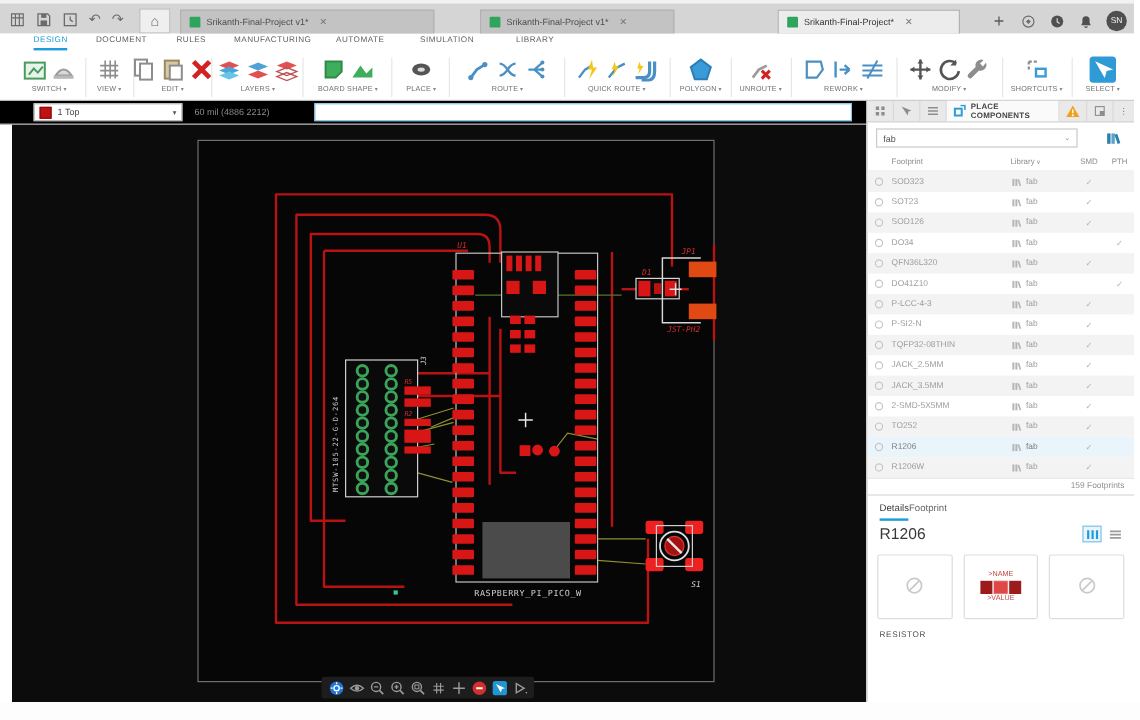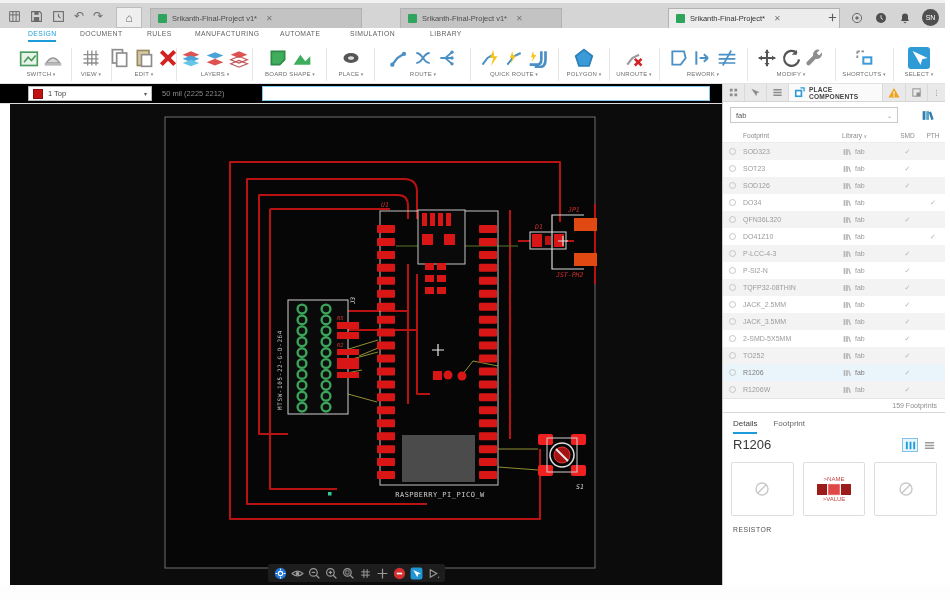--- a/index.html
+++ b/index.html
@@ -56,21 +56,21 @@
 #fheader{height:15px;font-size:6.6px;color:#8d8d8d;border-bottom:1px solid #ececec}
 #fheader .libh::after{content:" \2228";font-size:5px}
 .frow{height:17px;color:#9c9c9c}
 .frow:nth-child(odd){background:#f3f3f3}
 .frow.selected{background:#eaf4fb;color:#7d7d7d}
 .frow .rad{width:7px;height:7px;border:1px solid #c6c6c6;border-radius:50%;margin-left:6px}
 .frow .lib{display:flex;align-items:center;gap:3px}
 .frow .ck{text-align:center;color:#b4b4b4;font-size:7px}
 #ffooter{height:14px;border-top:1px solid #e4e4e4;display:flex;align-items:center;justify-content:flex-end;padding-right:8px;color:#8f8f8f}
 #details{border-top:1px solid #d8d8d8}
-#dtabs{display:flex;gap:16px;padding:6px 10px 0 10px;height:21px;font-size:8px;color:#666}
+#dtabs{display:flex;padding:6px 10px 0 10px;height:21px;font-size:8px;color:#666}
 .dtab.active{color:#3c3c3c;border-bottom:2px solid #1a9dd9;padding-bottom:3px}
 #dtitle-row{height:24px;position:relative}
 #dtitle{position:absolute;left:10px;top:3px;font-size:13px;color:#383838}
 #view-toggles{position:absolute;right:8px;top:4px;display:flex;gap:3px}
 .vt{width:16px;height:14px;display:flex;align-items:center;justify-content:center;border:1px solid transparent}
 .vt.active{border-color:#7fc4e8;background:#eaf4fb}
 #cards{display:flex;gap:9px;padding:4px 8px}
 .card{width:63px;height:54px;border:1px solid #ddd;border-radius:2px;display:flex;flex-direction:column;align-items:center;justify-content:center;background:#fff}
 .card .nv{font-size:6px;color:#c24747;line-height:7px}
 #type-label{padding:6px 0 0 10px;font-size:6.8px;color:#4f4f4f;letter-spacing:.5px}
@@ -117,21 +117,21 @@
       <div class="doc-tab" style="left: 150px; width: 212px;">
         <span class="cube"></span>
         <span>Srikanth-Final-Project v1*</span>
         <span class="x">✕</span>
       </div>
       <div class="doc-tab" style="left: 400px; width: 162px;">
         <span class="cube"></span>
         <span>Srikanth-Final-Project v1*</span>
         <span class="x">✕</span>
       </div>
-      <div class="doc-tab active" style="left: 648px; width: 172px; margin-left: 20px;">
+      <div class="doc-tab active" style="left: 648px; width: 152px;">
         <span class="cube"></span>
         <span>Srikanth-Final-Project*</span>
         <span class="x">✕</span>
       </div>
     </div>
   <div id="top-right-icons">
       <span class="top-right-ic" style="left: 824px;">
         <span class="ic">
           <svg width="11" height="11" viewBox="0 0 12 12">
             <path d="M6 2 V10 M2 6 H10" stroke="#5a5a5a" stroke-width="1.2"></path>
@@ -484,21 +484,21 @@
     </div>
     <div class="tsep" style="left: 945px;"></div>
   </div>
 
 <div id="paramrow">
   <div id="layer-select">
     <span class="sw"></span>
     <span>1 Top</span>
     <span class="car">▾</span>
   </div>
-  <div id="grid-readout">50 mil (2225 2212)</div>
+  <div id="grid-readout">60 mil (4886 2212)</div>
   <input id="cmd-input" value="" style="">
 </div>
 
 <div id="canvas">
 <svg id="pcb-svg" width="712" height="481" viewBox="0 0 712 481">
   <rect x="155" y="13" width="430" height="451" fill="#060606" stroke="#6f6f6f" stroke-width="1"></rect>
   <g stroke="#b81212" stroke-width="2" fill="none" stroke-linejoin="round">
     <path d="M550,118 V58 H220 V415 H530 V345"></path>
     <path d="M407,115 V88 Q407,75 394,75 H237 V400 H417"></path>
     <path d="M398,115 V102 Q398,91 388,91 H249 V330 H278"></path>

